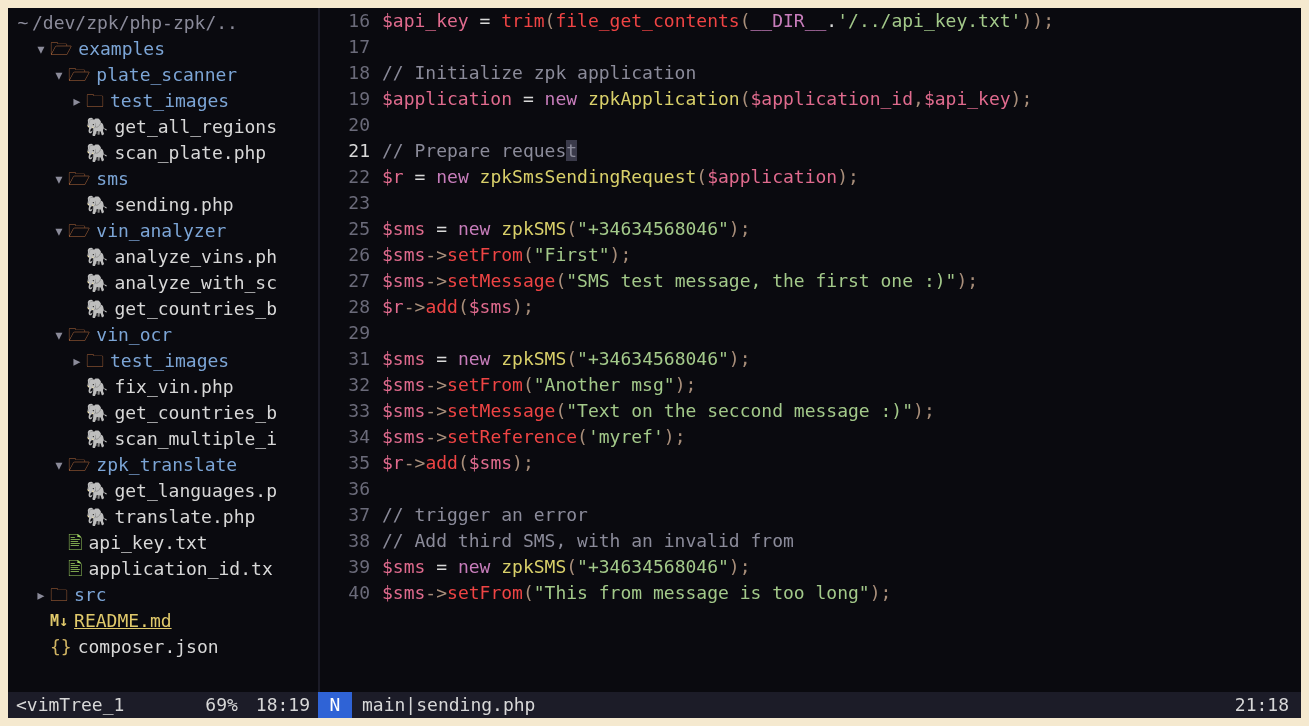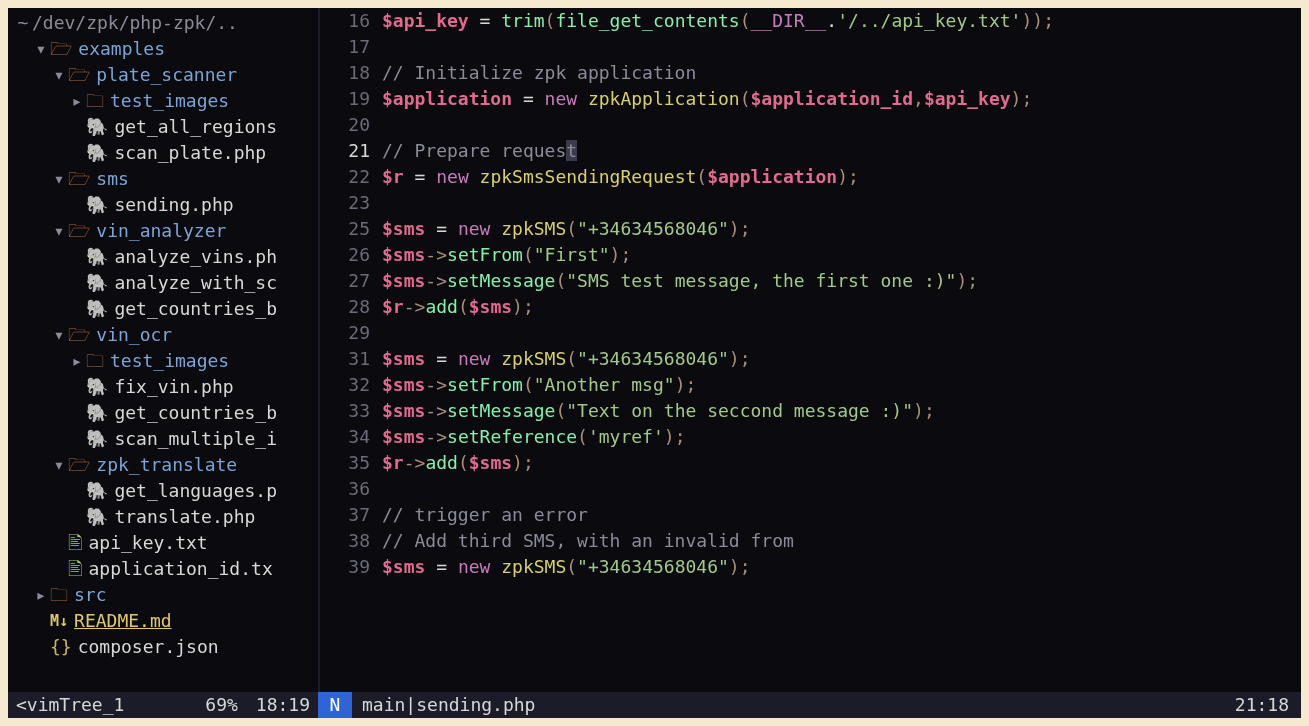--- a/index.html
+++ b/index.html
@@ -71,24 +71,24 @@
     width: 60px;
     text-align: right;
     color: #6b6b7a;
     padding-right: 12px;
     user-select: none;
   }
   .codeline.current .ln { color: #d8d8d8; }
   .src { white-space: pre; color:#d8d8d8; }
   .cursor { background:#3a3a4a; }
   
-  .tk-var   { color:#e06b8e;font-weight:bold; }   
+  .tk-var   { color:#e06b8e; }   
   .tk-op    { color:#d8d8d8; }
   .tk-kw    { color:#c77dbb; }   
-  .tk-func  { color:#86efac; }   
+  .tk-func  { color:#ef4444; }   
   .tk-class { color:#d9d06a; }   
   .tk-const { color:#c77dbb;margin-top:25px; }   
   .tk-str   { color:#a3c98a; }   
   .tk-cmt   { color:#8b8b9a; }   
   .tk-punc  { color:#a88e7a; }   
   
   .statusbars {
     display: flex;
     height: 26px;
     background: #0e0e16;
@@ -395,20 +395,24 @@
           <span class="ln">37</span>
           <span class="src"><span class="tk-cmt">// trigger an error</span></span>
         </div>
         <div class="codeline">
           <span class="ln">38</span>
           <span class="src"><span class="tk-cmt">// Add third SMS, with an invalid from</span></span>
         </div>
         <div class="codeline">
           <span class="ln">39</span>
           <span class="src"><span class="tk-var">$sms</span><span class="tk-op"> = </span><span class="tk-kw">new</span><span class="tk-op"> </span><span class="tk-class">zpkSMS</span><span class="tk-punc">(</span><span class="tk-str">"+34634568046"</span><span class="tk-punc">)</span><span class="tk-punc">;</span></span>
+        </div>
+        <div class="codeline">
+          <span class="ln">40</span>
+          <span class="src"><span class="tk-var">$sms</span><span class="tk-punc">-&gt;</span><span class="tk-func">setFrom</span><span class="tk-punc">(</span><span class="tk-str">"This from message is too long"</span><span class="tk-punc">)</span><span class="tk-punc">;</span></span>
         </div>
       </div>
   </div>
 
   <div class="statusbars">
     <div class="status-left">
       <span>&lt;vimTree_1</span>
       <span class="gap"></span>
       <span>69%</span>
       <span style="width:18px"></span>

